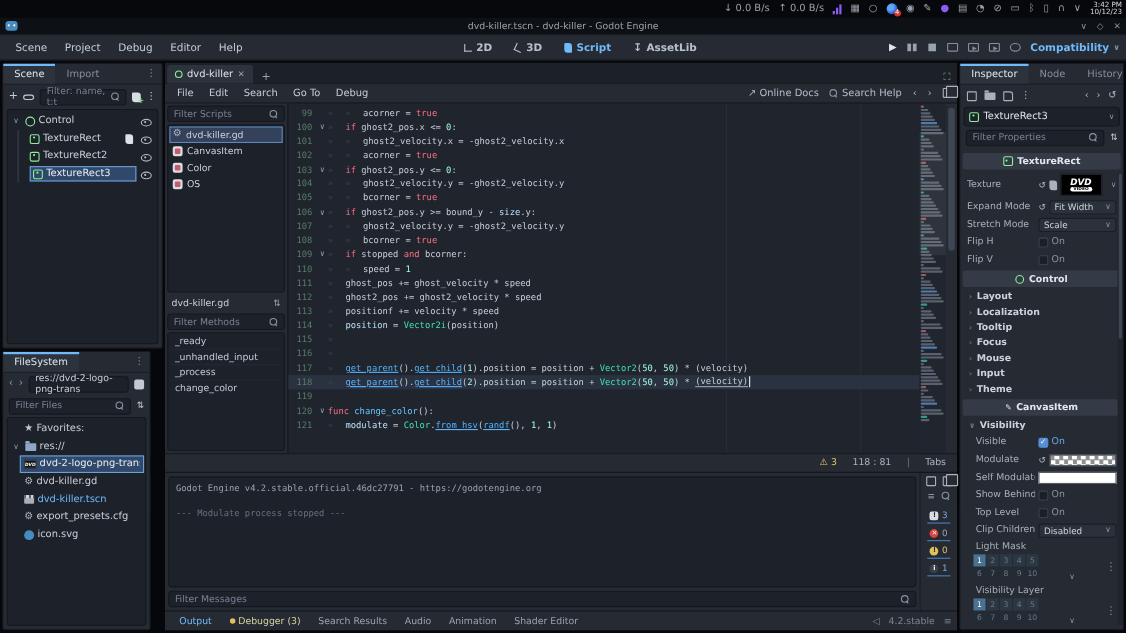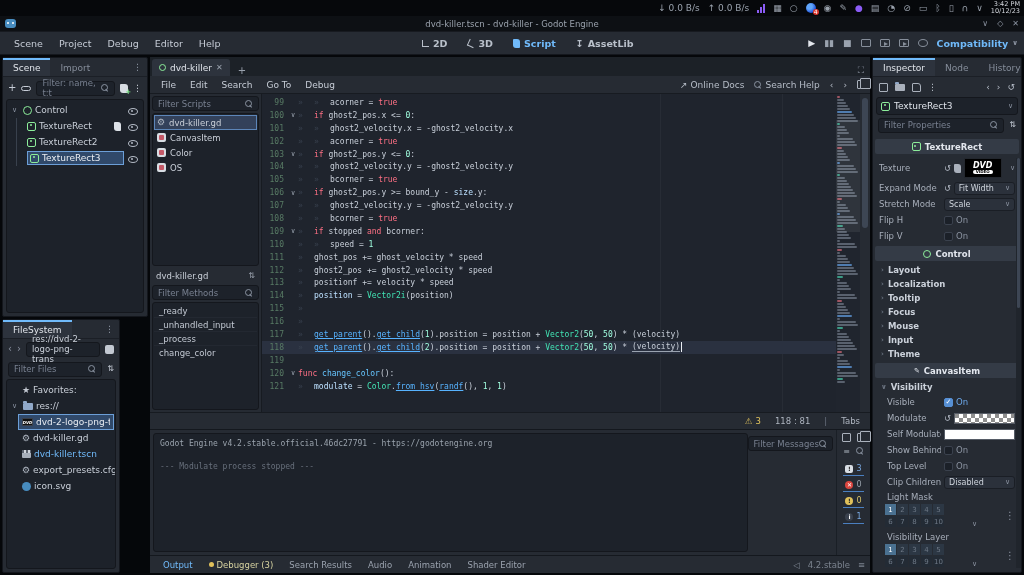--- a/index.html
+++ b/index.html
@@ -31,21 +31,21 @@
 .ax{width:7px;height:7px;border-left:1.5px solid #b9c0ca;border-bottom:1.5px solid #b9c0ca}
 .scrollic{width:7px;height:9px;background:#70bafa;border-radius:1px 3px 1px 3px}
 #play-cluster{margin-left:auto;display:flex;align-items:center;gap:9px;color:#9aa2ae;font-size:9px}
 #play-cluster .play{color:#e3e7ed}
 .boxic{width:10px;height:8px;border:1px solid #868e9a;border-radius:1px;display:inline-block;position:relative}
 .boxic.tri:after{content:"";position:absolute;left:3px;top:1.5px;border-left:4px solid #868e9a;border-top:2.5px solid transparent;border-bottom:2.5px solid transparent}
 #renderer{color:#70bafa;font-weight:bold;font-size:9.5px;display:flex;gap:4px;align-items:center}
 
 .panel{position:absolute;background:#262b33;border:1px solid #14171d;border-radius:2px;display:flex;flex-direction:column}
 #scene-panel{left:2px;top:57px;width:146px;height:260px}
-#fs-panel{left:2px;top:319px;width:118px;height:254px}
+#fs-panel{left:2px;top:319px;width:135px;height:254px}
 #inspector{left:872px;top:57px;width:150px;height:516px}
 .ptabs{height:19px;display:flex;align-items:center;flex:none;border-bottom:1px solid #1b1f26}
 .ptab{height:100%;display:flex;align-items:center;padding:0 10px;font-size:9px;color:#858d9a;border-top:2px solid transparent}
 .ptab.active{background:#2d333d;color:#e0e4ea;border-top-color:#70bafa}
 .vdots{margin-left:auto;color:#8a92a0;padding:0 5px;font-size:9px}
 .well{background:#1d222a;border:1px solid #14171d;border-radius:3px}
 .input{height:15px;display:flex;align-items:center;padding:0 5px;color:#788090;background:#1d222a;border:1px solid #14171d;border-radius:3px;font-size:8.5px}
 .mag{width:8px;height:8px;position:relative;flex:none;margin-left:auto}
 .mag:before{content:"";position:absolute;left:0;top:0;width:5px;height:5px;border:1px solid #8a93a1;border-radius:50%}
 .mag:after{content:"";position:absolute;left:5px;top:5px;width:3px;height:1px;background:#8a93a1;transform:rotate(45deg);transform-origin:0 0}
@@ -110,21 +110,21 @@
 .vguide{position:absolute;top:0;bottom:0;width:1px;background:rgba(255,255,255,0.04)}
 #minimap{position:absolute;right:10px;top:0;bottom:0;width:24px;background:#20252e;padding:2px 1px;display:flex;flex-direction:column;gap:1px;overflow:hidden}
 .mmbar{height:2px;border-radius:1px;flex:none}
 #mm-view{position:absolute;right:10px;top:26px;width:24px;height:112px;background:rgba(255,255,255,0.07)}
 #vscroll{position:absolute;right:0;top:0;bottom:0;width:10px;background:#262b33}
 #vscroll .thumb{position:absolute;left:2px;right:2px;top:4px;height:130px;background:#3d4654;border-radius:3px}
 #code-status{height:17px;background:#262b33;border-top:1px solid #171b21;display:flex;align-items:center;justify-content:flex-end;gap:14px;padding:0 10px;font-size:8.5px;color:#aeb5c0;flex:none}
 .warnchip{color:#e2c45e;display:flex;gap:3px;align-items:center}
 
 #bottom-panel{height:126px;display:flex;background:#262b33;border-top:1px solid #14181e;flex:none}
-#log-col{flex:1;display:flex;flex-direction:row;padding:3px;min-width:0}
+#log-col{flex:1;display:flex;flex-direction:column;padding:3px;min-width:0}
 #log{flex:1;background:#1d222a;border:1px solid #14171d;border-radius:3px;padding:4px 6px;font-family:"DejaVu Sans Mono","Liberation Mono",monospace;font-size:8px;color:#9aa3ad;line-height:11.5px;overflow:hidden}
 .log-dim{color:#676f7b}
 #filter-msgs{margin-top:3px;flex:none}
 #side-col{width:34px;flex:none;border-left:1px solid #1a1f26;display:flex;flex-direction:column;align-items:center;padding:3px 0;gap:3px;font-size:8px}
 .tpair{display:flex;gap:6px;color:#aab1bc}
 .sqic{width:9px;height:9px;border:1px solid #aab1bc;border-radius:1px;position:relative}
 .sqic.copy:after{content:"";position:absolute;left:2px;top:-3px;width:9px;height:9px;border:1px solid #aab1bc;border-radius:1px;background:#262b33}
 .badge{display:flex;align-items:center;gap:3px;border-bottom:1px solid #4a7fc0;padding:1px 2px 2px}
 .cic{width:8px;height:8px;border-radius:50%;display:inline-flex;align-items:center;justify-content:center;font-size:6px;font-weight:bold;color:#fff}
 #bottom-bar{height:18px;display:flex;align-items:center;background:#262b33;border-top:1px solid #14181e;padding:0 5px;font-size:8.5px;color:#9aa2ae;flex:none}

